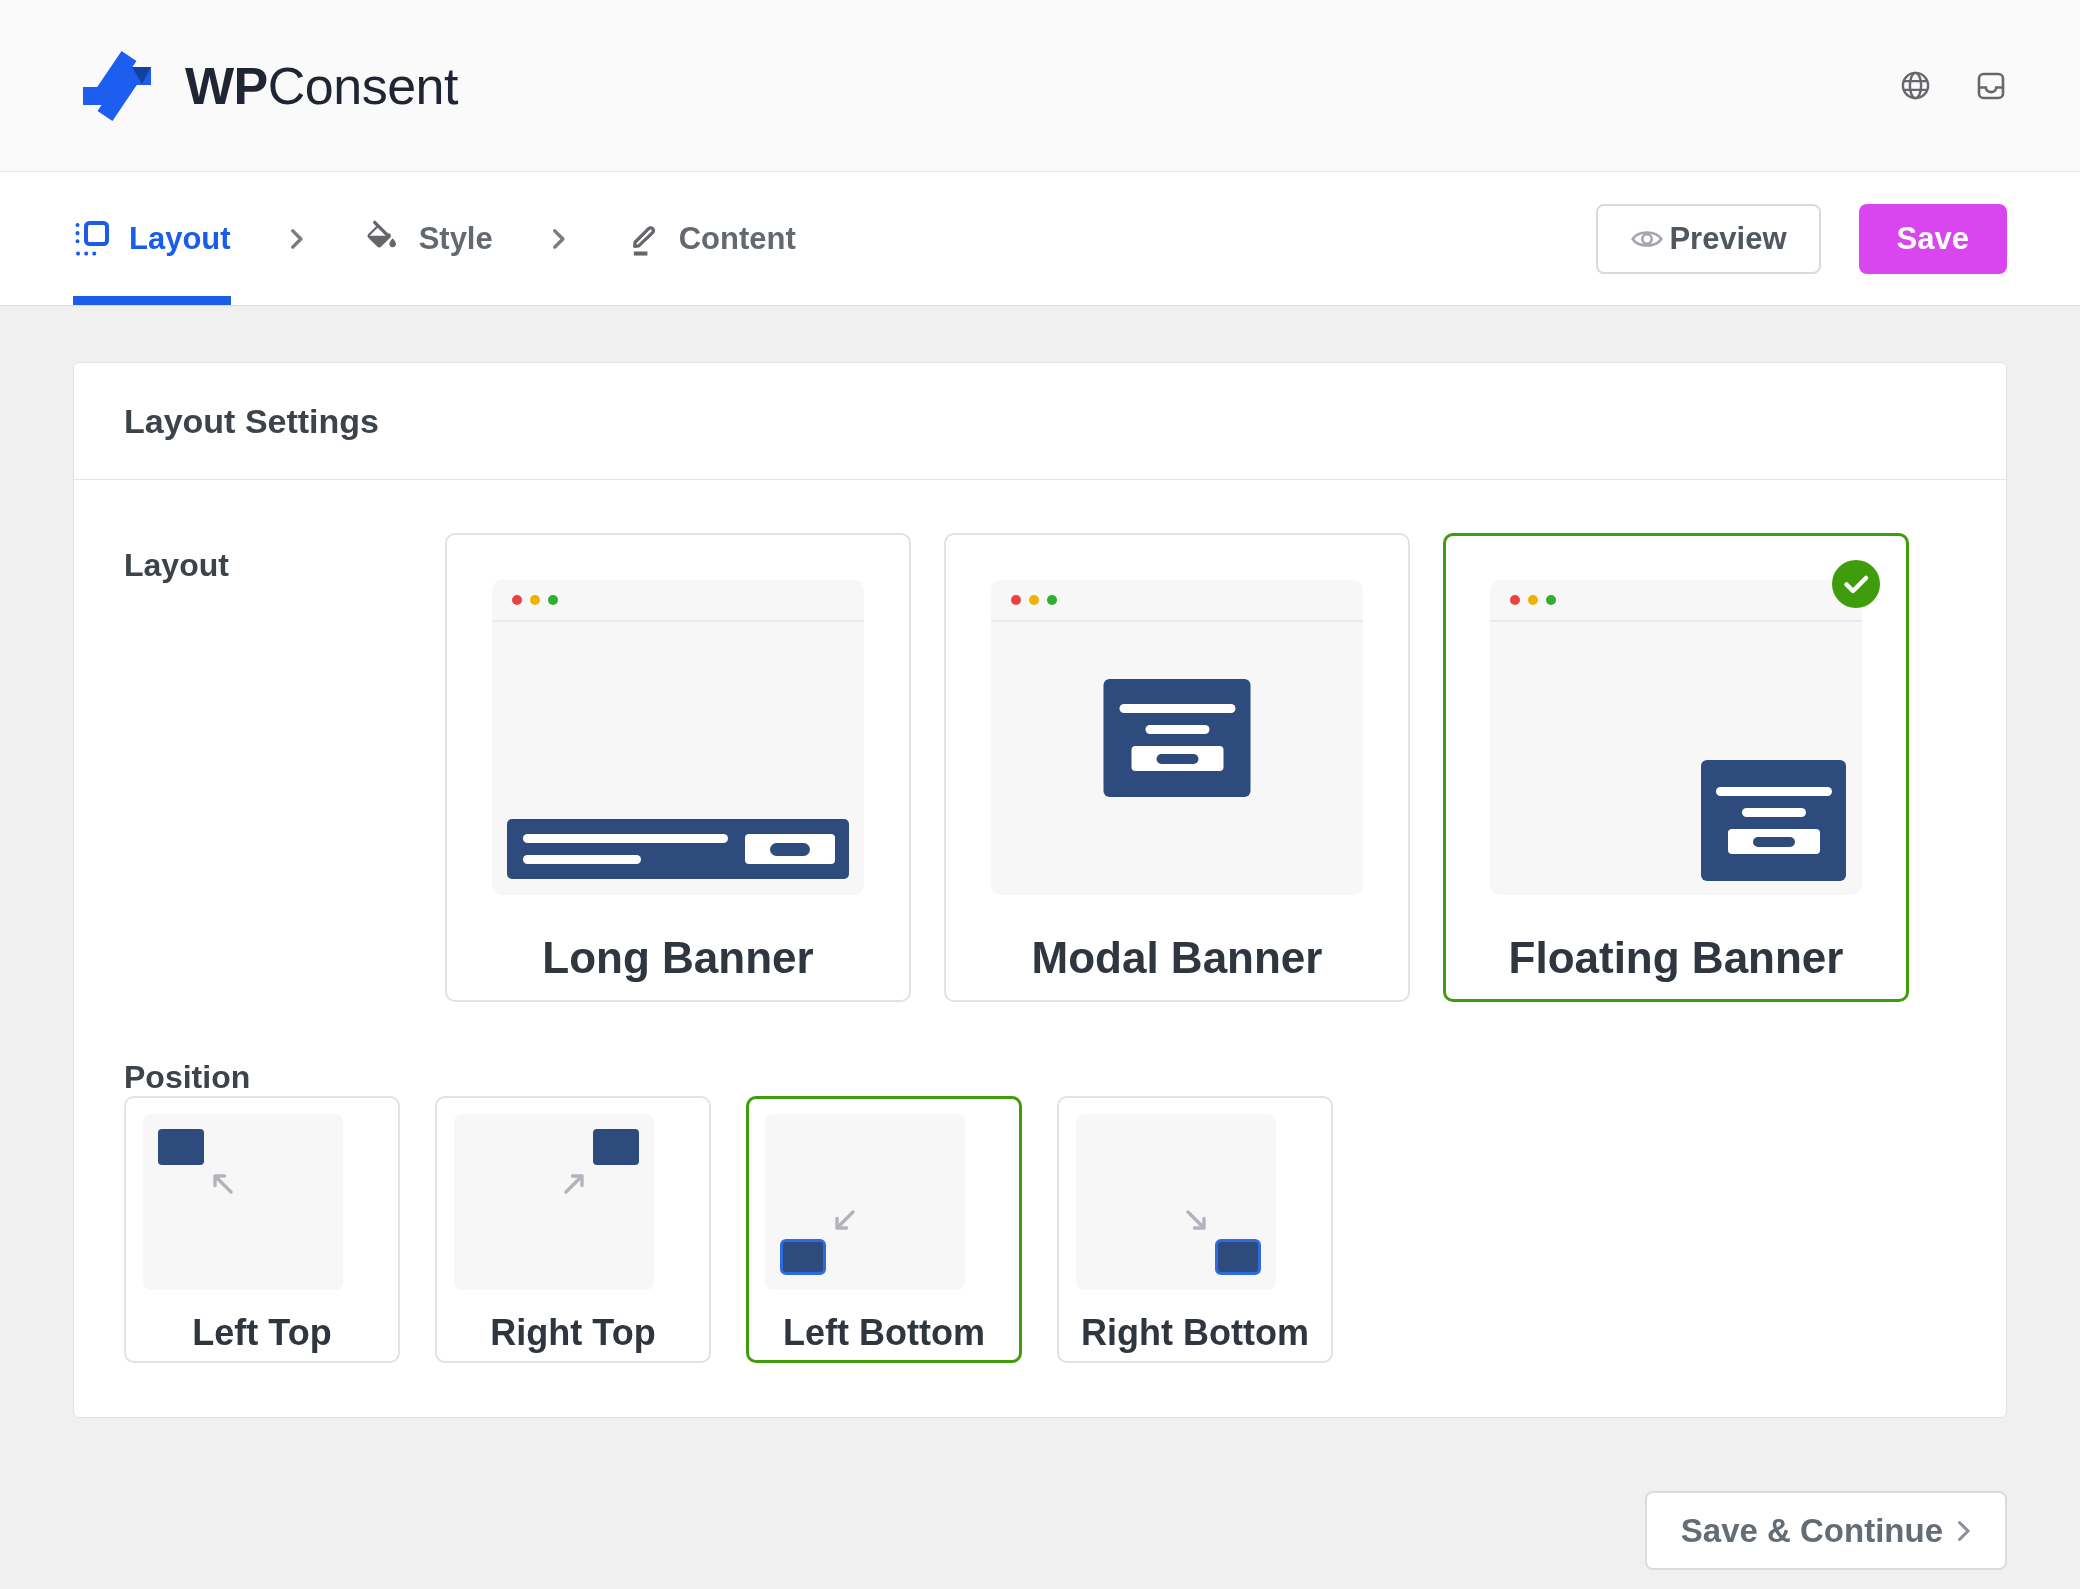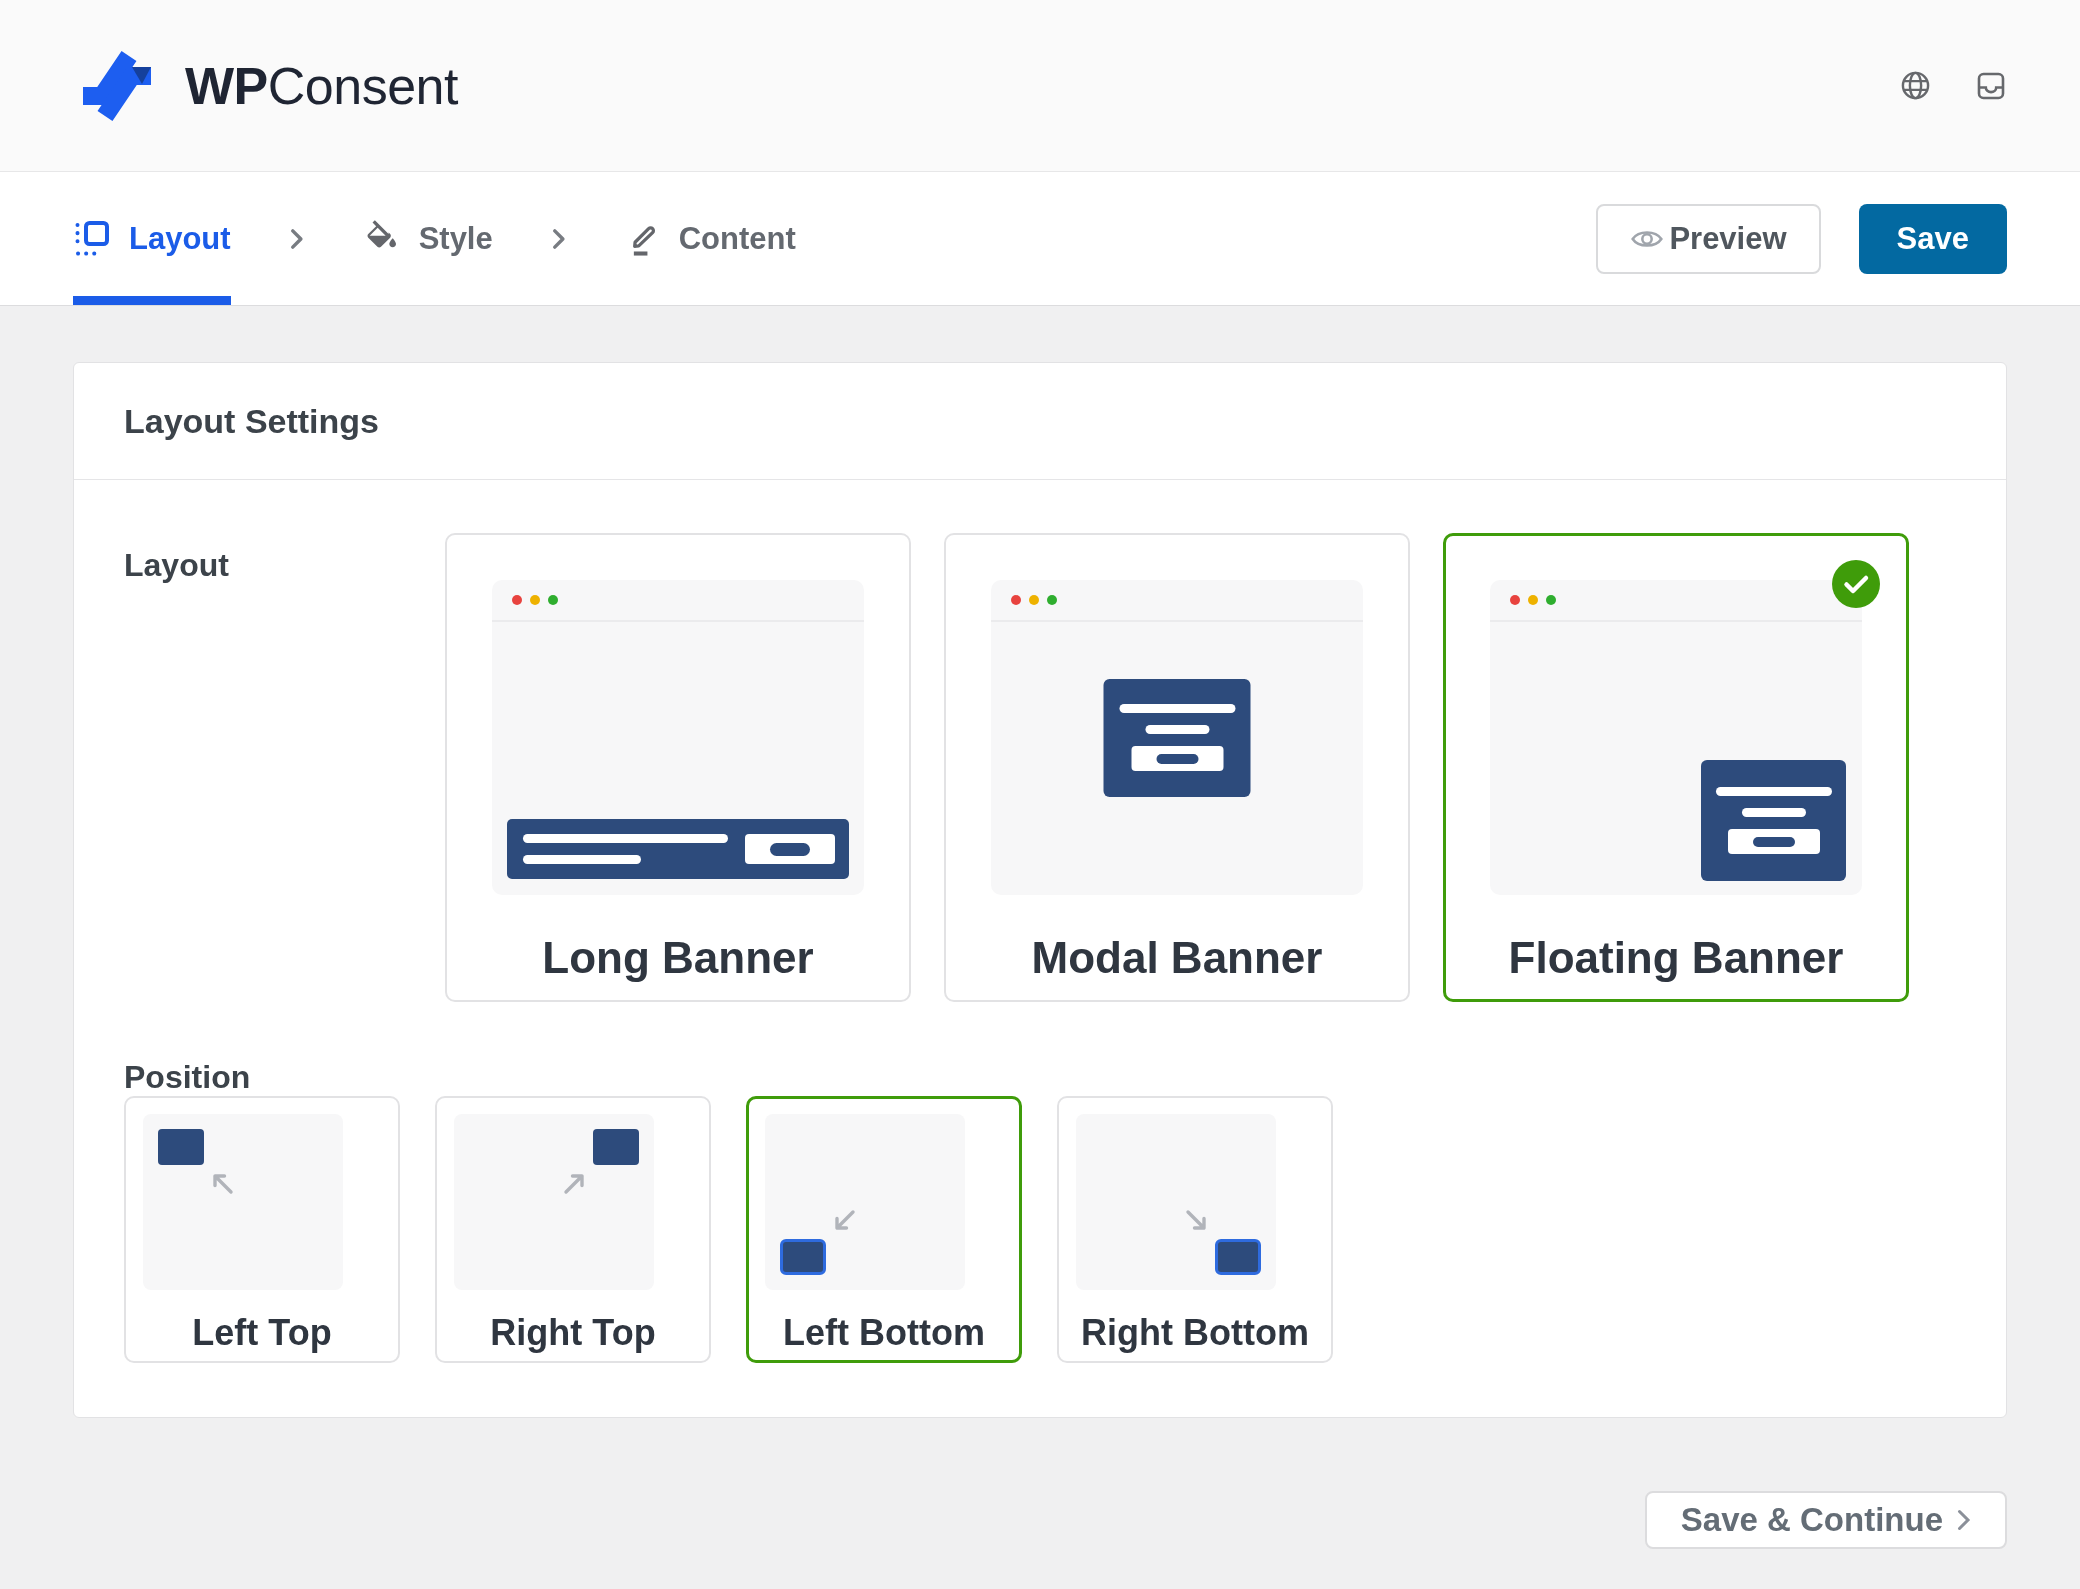--- a/index.html
+++ b/index.html
@@ -41,21 +41,21 @@
   .tab.active { color:#1b5ce8; }
   .tab .underline { position:absolute; left:0; bottom:0; width:100%; height:9px; background:#1b5ce8; }
   .sep { margin:0 52px; display:flex; }
   .nav-actions { display:flex; align-items:center; gap:38px; }
   .btn {
     border-radius:8px; font-size:31px; font-weight:700;
     display:flex; align-items:center; gap:5px; cursor:pointer;
     font-family:inherit;
   }
   .btn-secondary { background:#fff; border:2px solid #d9dadc; color:#50575e; height:70px; padding:0 32px; }
-  .btn-primary { background:#0369a1; border:none; color:#fff; height:70px; padding:0 38px; }
+  .btn-primary { background:#d946ef; border:none; color:#fff; height:70px; padding:0 38px; }
 
   
   .content { padding:56px 73px 0; }
   .card { background:#fff; border:1px solid #e2e2e4; border-radius:6px; }
   .card-header { height:117px; border-bottom:1px solid #e5e5e7; display:flex; align-items:center; padding:0 50px; }
   .card-header h2 { margin:0; font-size:34px; font-weight:700; color:#3c434a; }
   .card-body { padding:53px 50px 54px; }
   .row { display:flex; }
   .row + .row { margin-top:43px;flex-direction:column; }
   .row-label { width:321px; flex:none; font-size:32px; font-weight:700; color:#3c434a; padding-top:14px; }
@@ -117,21 +117,21 @@
   .pos-arrow { position:absolute; width:28px; height:28px; }
   .pos-arrow.lt { left:64px; top:54px; }
   .pos-arrow.rt { right:64px; top:54px; transform:scaleX(-1); }
   .pos-arrow.lb { left:64px; bottom:54px; transform:scaleY(-1); }
   .pos-arrow.rb { right:64px; bottom:54px; transform:rotate(180deg); }
   .pos-label { text-align:center; font-size:36px; font-weight:600; color:#2f3640; margin-top:22px; }
 
   
   .footer-actions { display:flex; justify-content:flex-end; margin-top:73px; }
   .btn-continue {
-    height:58px; padding:0 34px; background:#fff; border:2px solid #dcdcde; border-radius:8px;
+    height:79px; padding:0 34px; background:#fff; border:2px solid #dcdcde; border-radius:8px;
     font-size:33px; font-weight:700; color:#646d76;
     display:flex; align-items:center; gap:14px; cursor:pointer; font-family:inherit;
   }
 </style>
 </head>
 <body>
 
 <div>
 
   <header class="topbar">

